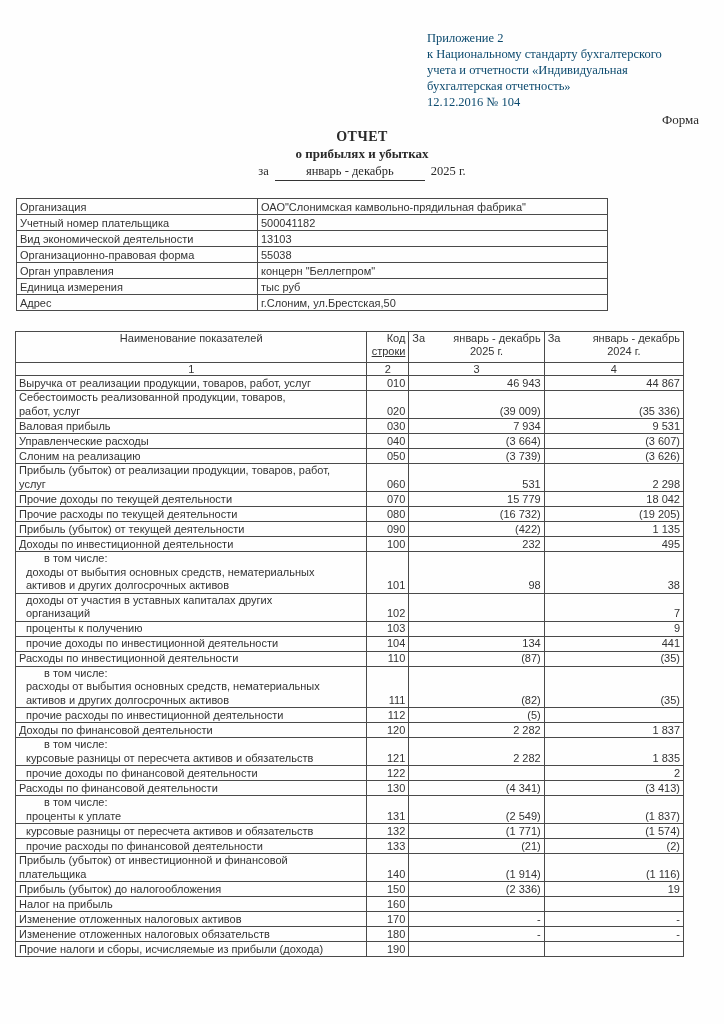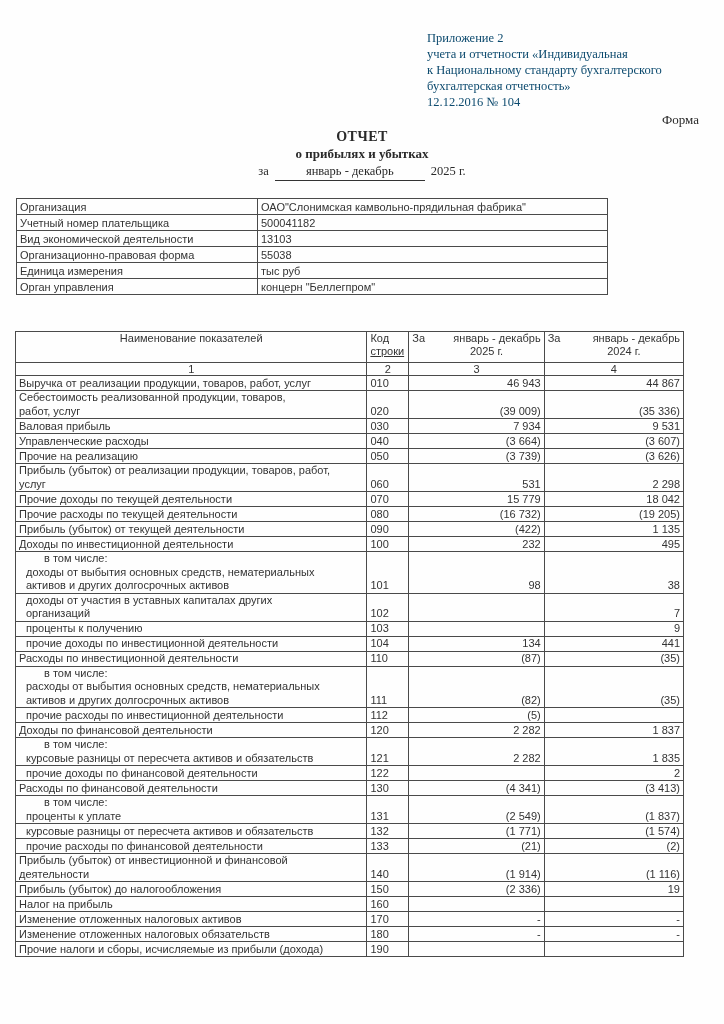--- a/index.html
+++ b/index.html
@@ -23,40 +23,40 @@
   td, th { border: 1px solid #4a4a4a; padding: 0 3px; font-weight: normal;
     font-family: "Liberation Sans", sans-serif; font-size: 11px; color: #333; }
 
   .info-table { left: 16px; top: 198px; width: 592px; }
   .info-table td { height: 15px; line-height: 14px; }
   .info-table td.k { width: 234px; }
 
   .main-table { left: 15px; top: 331px; width: 669px; }
   .main-table th { font-size: 11px; line-height: 13px; vertical-align: top; }
   .main-table .c1 { width: 343px; }
-  .main-table .c2 { width: 35px; text-align: left; }
+  .main-table .c2 { width: 35px; text-align: right; }
   .main-table .c3 { width: 130px; text-align: right; }
   .main-table .c4 { width: 134px; text-align: right; }
   .main-table td { line-height: 13.5px; height: 14px; vertical-align: bottom; }
   .main-table .hdr th { height: 30px; }
   .main-table .nums td { text-align: center; height: 12px; line-height: 12px; }
   .main-table td.sub { padding-left: 10px; }
   .main-table .lbl-line { display: block; }
   .main-table .intro { padding-left: 18px; display: block; }
   .period-hdr { display: flex; justify-content: space-between; }
   .period-hdr-wrap { text-align: center; }
   .kod-underline { text-decoration: underline; }
 </style>
 </head>
 <body>
 
 <div class="appendix">
   <div>Приложение 2</div>
+  <div>к Национальному стандарту бухгалтерского</div>
   <div>учета и отчетности «Индивидуальная</div>
-  <div>к Национальному стандарту бухгалтерского</div>
   <div>бухгалтерская отчетность»</div>
   <div>12.12.2016 № 104</div>
 </div>
 <div class="forma">Форма</div>
 
 <div class="title-block">
   <div class="title-main">ОТЧЕТ</div>
   <div class="title-sub">о прибылях и убытках</div>
   <div class="period">
     <span>за</span><span class="blank">январь  -  декабрь</span><span>2025 г.</span>
@@ -75,26 +75,30 @@
       </tr>
       <tr>
         <td class="k">Вид экономической деятельности</td>
         <td>13103</td>
       </tr>
       <tr>
         <td class="k">Организационно-правовая форма</td>
         <td>55038</td>
       </tr>
       <tr>
+        <td class="k">Орган управления</td>
+        <td>концерн "Беллегпром"</td>
+      </tr>
+      <tr>
         <td class="k">Единица измерения</td>
         <td>тыс руб</td>
       </tr>
       <tr>
-        <td class="k">Орган управления</td>
-        <td>концерн "Беллегпром"</td>
+        <td class="k">Адрес</td>
+        <td>г.Слоним, ул.Брестская,50</td>
       </tr>
     </tbody>
 </table>
 
 <table class="main-table">
   <thead>
     <tr class="hdr">
       <th class="c1" style="text-align:center;">Наименование показателей</th>
       <th class="c2">
         <span style="display:block;">Код</span>
@@ -151,21 +155,21 @@
       <tr>
         <td class="c1">
           <span class="lbl-line">Управленческие расходы</span>
         </td>
         <td class="c2">040</td>
         <td class="c3">(3 664)</td>
         <td class="c4">(3 607)</td>
       </tr>
       <tr>
         <td class="c1">
-          <span class="lbl-line">Прочие на реализацию</span>
+          <span class="lbl-line">Слоним на реализацию</span>
         </td>
         <td class="c2">050</td>
         <td class="c3">(3 739)</td>
         <td class="c4">(3 626)</td>
       </tr>
       <tr>
         <td class="c1">
           <span class="lbl-line">Прибыль (убыток) от реализации продукции, товаров, работ,</span>
           <span class="lbl-line">услуг</span>
         </td>
@@ -320,21 +324,21 @@
         <td class="c1 sub">
           <span class="lbl-line">прочие расходы по финансовой деятельности</span>
         </td>
         <td class="c2">133</td>
         <td class="c3">(21)</td>
         <td class="c4">(2)</td>
       </tr>
       <tr>
         <td class="c1">
           <span class="lbl-line">Прибыль (убыток) от инвестиционной и финансовой</span>
-          <span class="lbl-line">деятельности</span>
+          <span class="lbl-line">плательщика</span>
         </td>
         <td class="c2">140</td>
         <td class="c3">(1 914)</td>
         <td class="c4">(1 116)</td>
       </tr>
       <tr>
         <td class="c1">
           <span class="lbl-line">Прибыль (убыток) до налогообложения</span>
         </td>
         <td class="c2">150</td>

